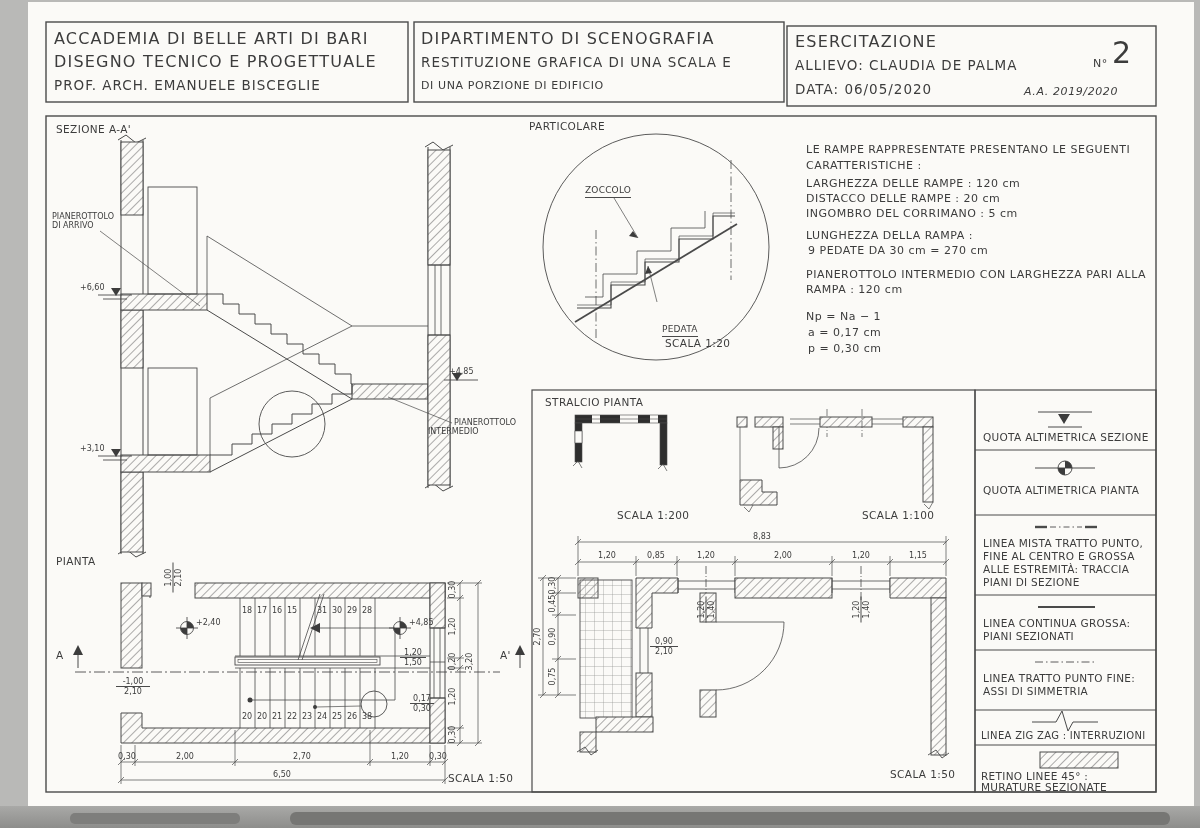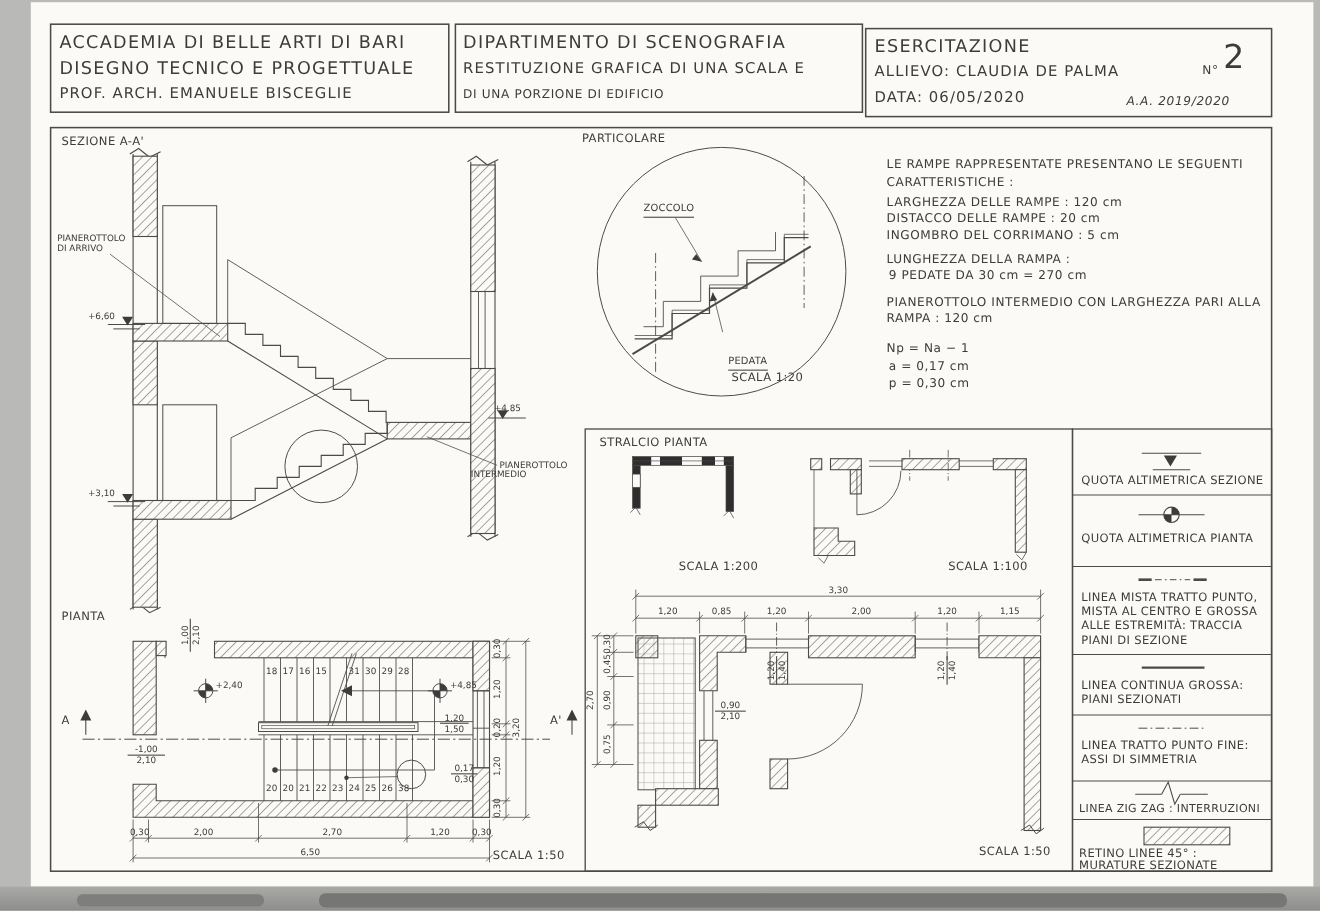--- a/index.html
+++ b/index.html
@@ -463,21 +463,21 @@
     <span>0,17</span>
       <span>0,30</span>
   </div>
   <div class="lbl t10" style="left:56px;top:650px;">A</div>
   <div class="lbl t10" style="left:500px;top:650px;">A'</div>
 
   <div class="lbl t10" style="left:545px;top:397px;">STRALCIO  PIANTA</div>
   <div class="lbl t10" style="left:617px;top:510px;">SCALA  1:200</div>
   <div class="lbl t10" style="left:862px;top:510px;">SCALA  1:100</div>
   <div class="lbl t10" style="left:890px;top:769px;">SCALA  1:50</div>
-  <div class="dim ctr" style="left:747px;top:532px;width:30px;">3,30</div>
+  <div class="dim ctr" style="left:747px;top:532px;width:30px;">8,83</div>
   <div class="dim ctr" style="left:592px;top:551px;width:30px;">1,20</div>
   <div class="dim ctr" style="left:641px;top:551px;width:30px;">0,85</div>
   <div class="dim ctr" style="left:691px;top:551px;width:30px;">1,20</div>
   <div class="dim ctr" style="left:768px;top:551px;width:30px;">2,00</div>
   <div class="dim ctr" style="left:846px;top:551px;width:30px;">1,20</div>
   <div class="dim ctr" style="left:903px;top:551px;width:30px;">1,15</div>
   <div class="dim ctr rot" style="left:535px;top:581px;width:34px;">0,30</div>
   <div class="dim ctr rot" style="left:535px;top:599px;width:34px;">0,45</div>
   <div class="dim ctr rot" style="left:535px;top:632px;width:34px;">0,90</div>
   <div class="dim ctr rot" style="left:535px;top:672px;width:34px;">0,75</div>
@@ -491,21 +491,21 @@
       <span>1,40</span>
   </div>
   <div class="frac" style="left:650px;top:637px;width:28px;">
     <span>0,90</span>
       <span>2,10</span>
   </div>
 
   <div class="leg" style="left:983px;top:431px;">QUOTA  ALTIMETRICA  SEZIONE</div>
   <div class="leg" style="left:983px;top:484px;">QUOTA  ALTIMETRICA   PIANTA</div>
   <div class="leg" style="left:983px;top:537px;">LINEA  MISTA TRATTO  PUNTO,</div>
-  <div class="leg" style="left:983px;top:550px;">MISTA AL CENTRO  E  GROSSA</div>
+  <div class="leg" style="left:983px;top:550px;">FINE AL CENTRO  E  GROSSA</div>
   <div class="leg" style="left:983px;top:563px;">ALLE  ESTREMITÀ:  TRACCIA</div>
   <div class="leg" style="left:983px;top:576px;">PIANI  DI  SEZIONE</div>
   <div class="leg" style="left:983px;top:617px;">LINEA  CONTINUA  GROSSA:</div>
   <div class="leg" style="left:983px;top:630px;">PIANI  SEZIONATI</div>
   <div class="leg" style="left:983px;top:672px;">LINEA TRATTO PUNTO  FINE:</div>
   <div class="leg" style="left:983px;top:685px;">ASSI  DI  SIMMETRIA</div>
   <div class="leg" style="left:981px;top:730px;font-size:10px;">LINEA  ZIG  ZAG :  INTERRUZIONI</div>
   <div class="leg" style="left:981px;top:770px;">RETINO  LINEE   45° :</div>
   <div class="leg" style="left:981px;top:781px;">MURATURE   SEZIONATE</div>
 

